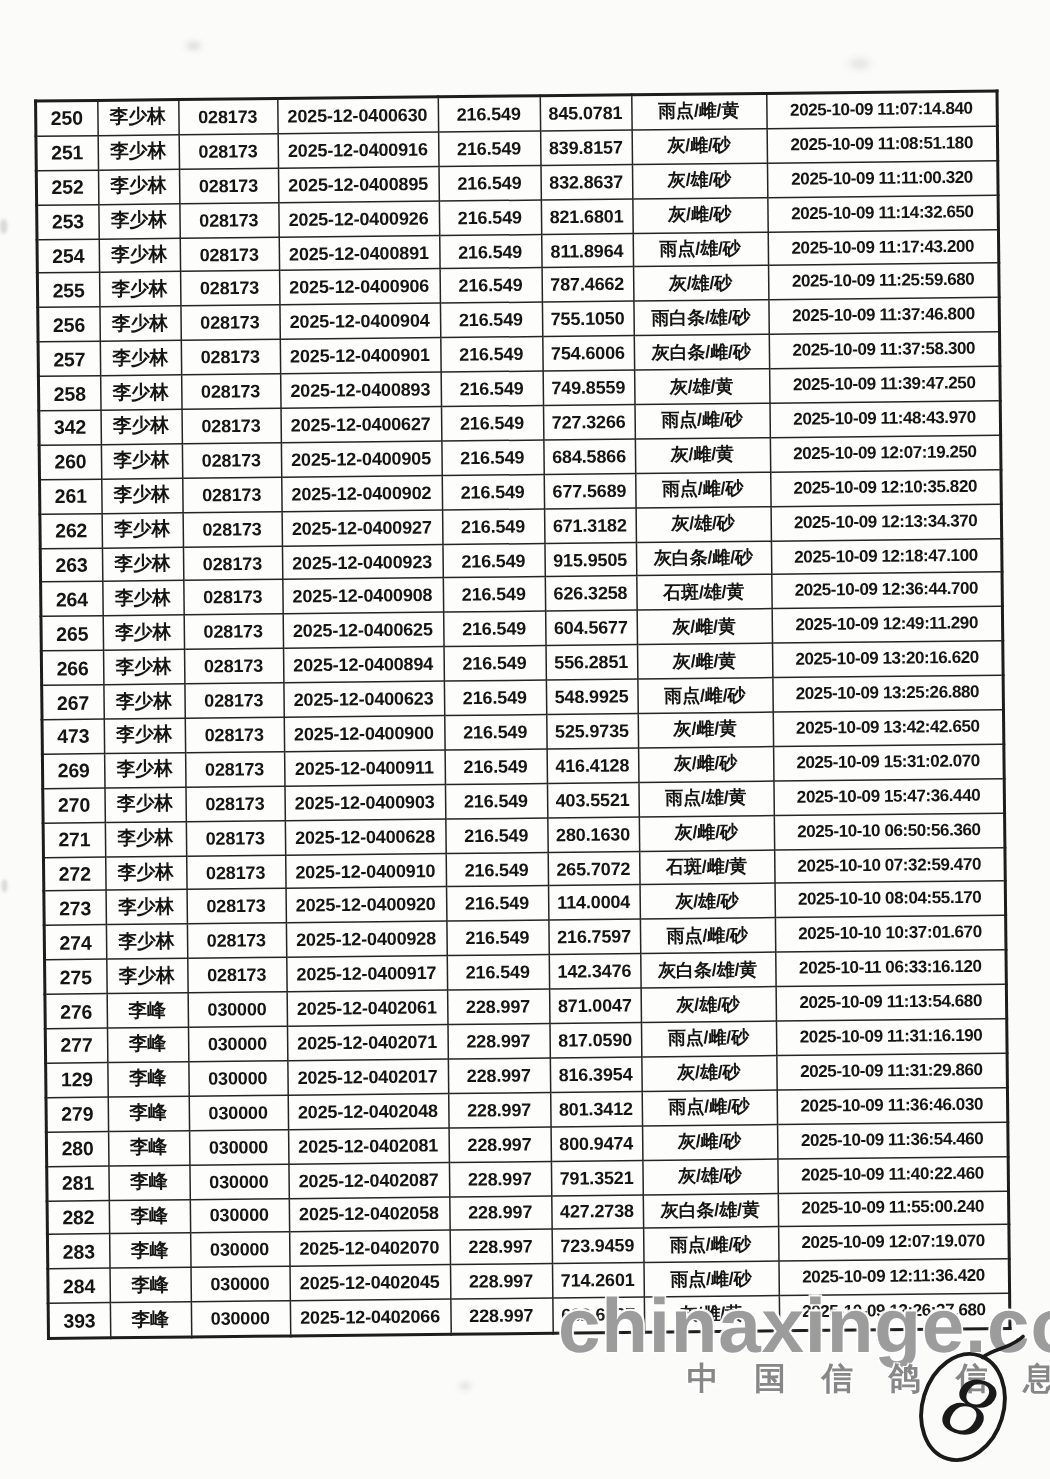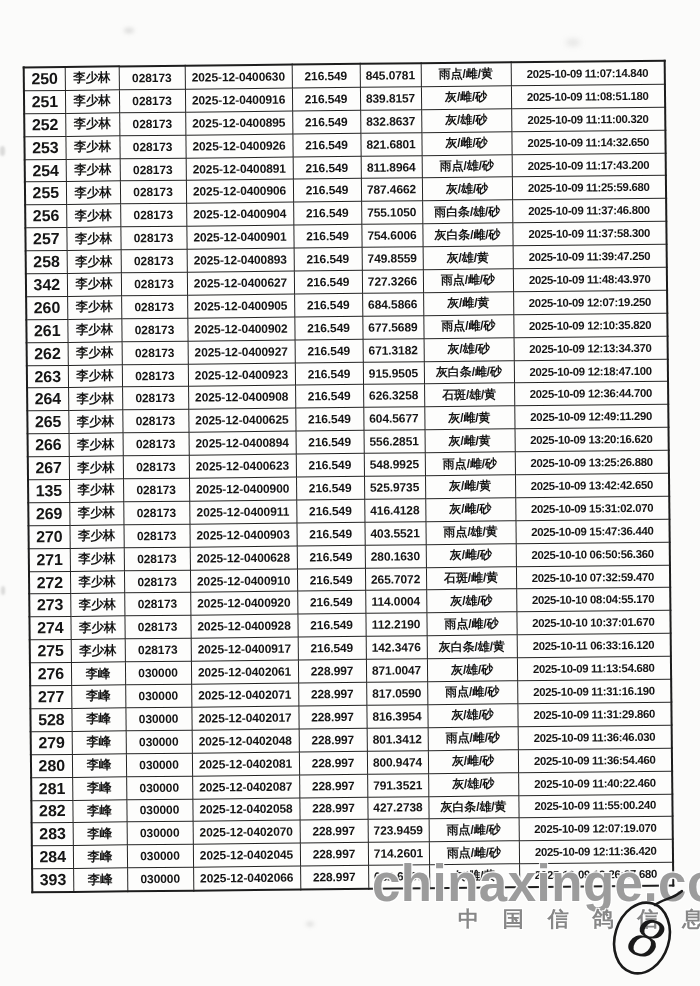--- a/index.html
+++ b/index.html
@@ -48,21 +48,21 @@
     padding: 0 2px;
     text-align: center;
     vertical-align: middle;
     font-size: 12px;
     font-weight: 700;
     letter-spacing: -0.1px;
     color: #151515;
     white-space: nowrap;
     overflow: hidden;
   }
-  table.results td.c0 { font-size: 16px; }
+  table.results td.c0 { font-size: 13px; }
   table.results td.c1 { font-size: 12.5px; }
   table.results td.c2 { font-size: 12px; }
   table.results td.c3 { font-size: 12px; }
   table.results td.c4 { font-size: 12px; }
   table.results td.c5 { font-size: 12px; }
   table.results td.c6 { font-size: 12px; }
   table.results td.c7 { font-size: 11.4px; letter-spacing: -0.3px; }
 
   .wm-site {
     position: absolute;
@@ -307,21 +307,21 @@
           <td class="c0">267</td>
           <td class="c1">李少林</td>
           <td class="c2">028173</td>
           <td class="c3">2025-12-0400623</td>
           <td class="c4">216.549</td>
           <td class="c5">548.9925</td>
           <td class="c6">雨点/雌/砂</td>
           <td class="c7">2025-10-09 13:25:26.880</td>
         </tr>
         <tr>
-          <td class="c0">135</td>
+          <td class="c0">473</td>
           <td class="c1">李少林</td>
           <td class="c2">028173</td>
           <td class="c3">2025-12-0400900</td>
           <td class="c4">216.549</td>
           <td class="c5">525.9735</td>
           <td class="c6">灰/雌/黄</td>
           <td class="c7">2025-10-09 13:42:42.650</td>
         </tr>
         <tr>
           <td class="c0">269</td>
@@ -372,21 +372,21 @@
           <td class="c5">114.0004</td>
           <td class="c6">灰/雄/砂</td>
           <td class="c7">2025-10-10 08:04:55.170</td>
         </tr>
         <tr>
           <td class="c0">274</td>
           <td class="c1">李少林</td>
           <td class="c2">028173</td>
           <td class="c3">2025-12-0400928</td>
           <td class="c4">216.549</td>
-          <td class="c5">112.2190</td>
+          <td class="c5">216.7597</td>
           <td class="c6">雨点/雌/砂</td>
           <td class="c7">2025-10-10 10:37:01.670</td>
         </tr>
         <tr>
           <td class="c0">275</td>
           <td class="c1">李少林</td>
           <td class="c2">028173</td>
           <td class="c3">2025-12-0400917</td>
           <td class="c4">216.549</td>
           <td class="c5">142.3476</td>
@@ -407,21 +407,21 @@
           <td class="c0">277</td>
           <td class="c1">李峰</td>
           <td class="c2">030000</td>
           <td class="c3">2025-12-0402071</td>
           <td class="c4">228.997</td>
           <td class="c5">817.0590</td>
           <td class="c6">雨点/雌/砂</td>
           <td class="c7">2025-10-09 11:31:16.190</td>
         </tr>
         <tr>
-          <td class="c0">528</td>
+          <td class="c0">129</td>
           <td class="c1">李峰</td>
           <td class="c2">030000</td>
           <td class="c3">2025-12-0402017</td>
           <td class="c4">228.997</td>
           <td class="c5">816.3954</td>
           <td class="c6">灰/雄/砂</td>
           <td class="c7">2025-10-09 11:31:29.860</td>
         </tr>
         <tr>
           <td class="c0">279</td>

